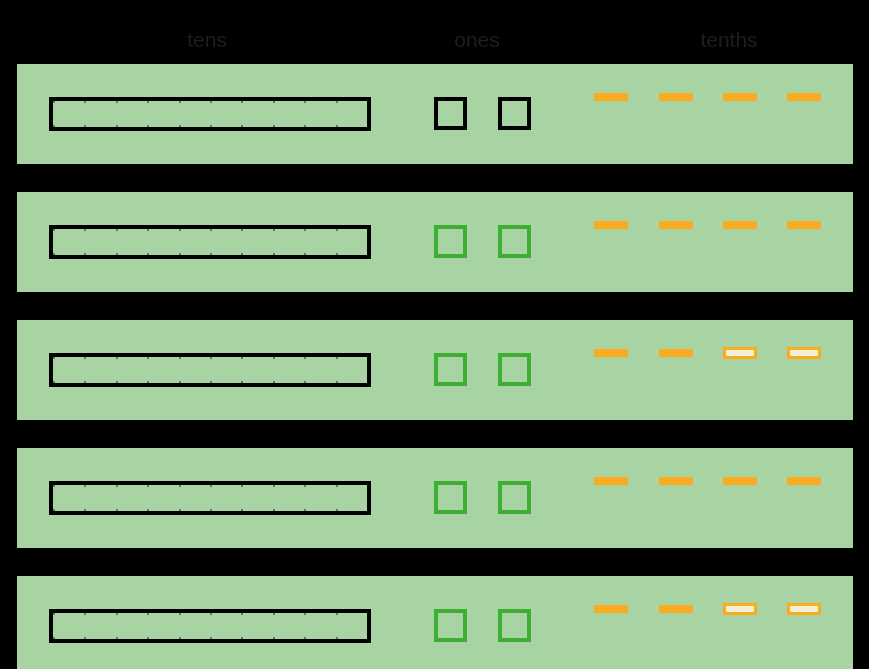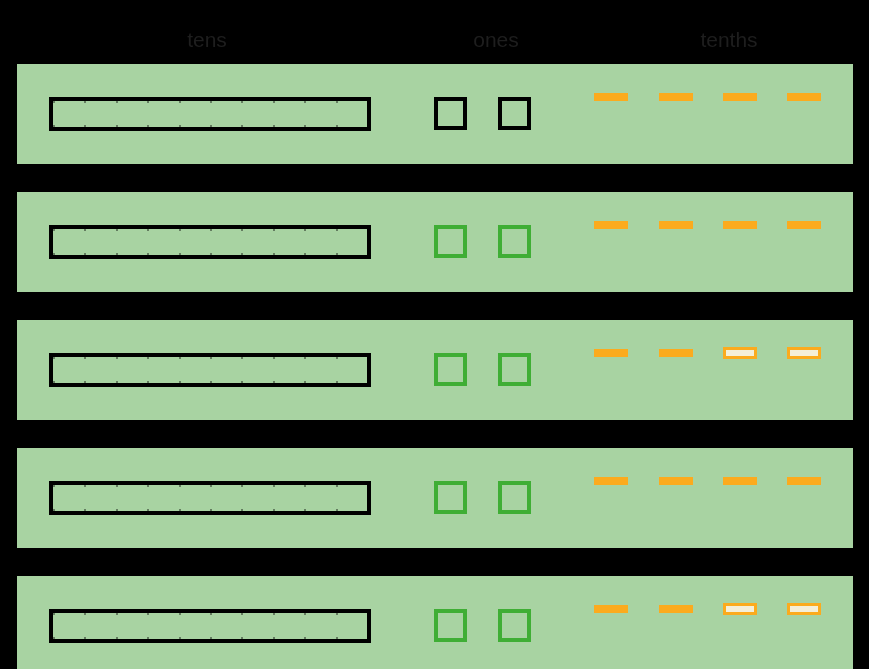--- a/index.html
+++ b/index.html
@@ -21,21 +21,21 @@
     position: absolute;
     top: 9px;
     transform: translateX(-50%);
     color: var(--header-text, #1E1E1E);
     font-size: 21px;
     line-height: 24px;
     white-space: nowrap;
     user-select: none;
   }
   #label-tens   { left: 207px; }
-  #label-ones   { left: 496px; }
+  #label-ones   { left: 477px; }
   #label-tenths { left: 729px; }
 
   
   .band {
     position: absolute;
     left: 17px;
     width: 836px;
     height: 100px;
     background: var(--row-bg, #A8D3A2);
   }

